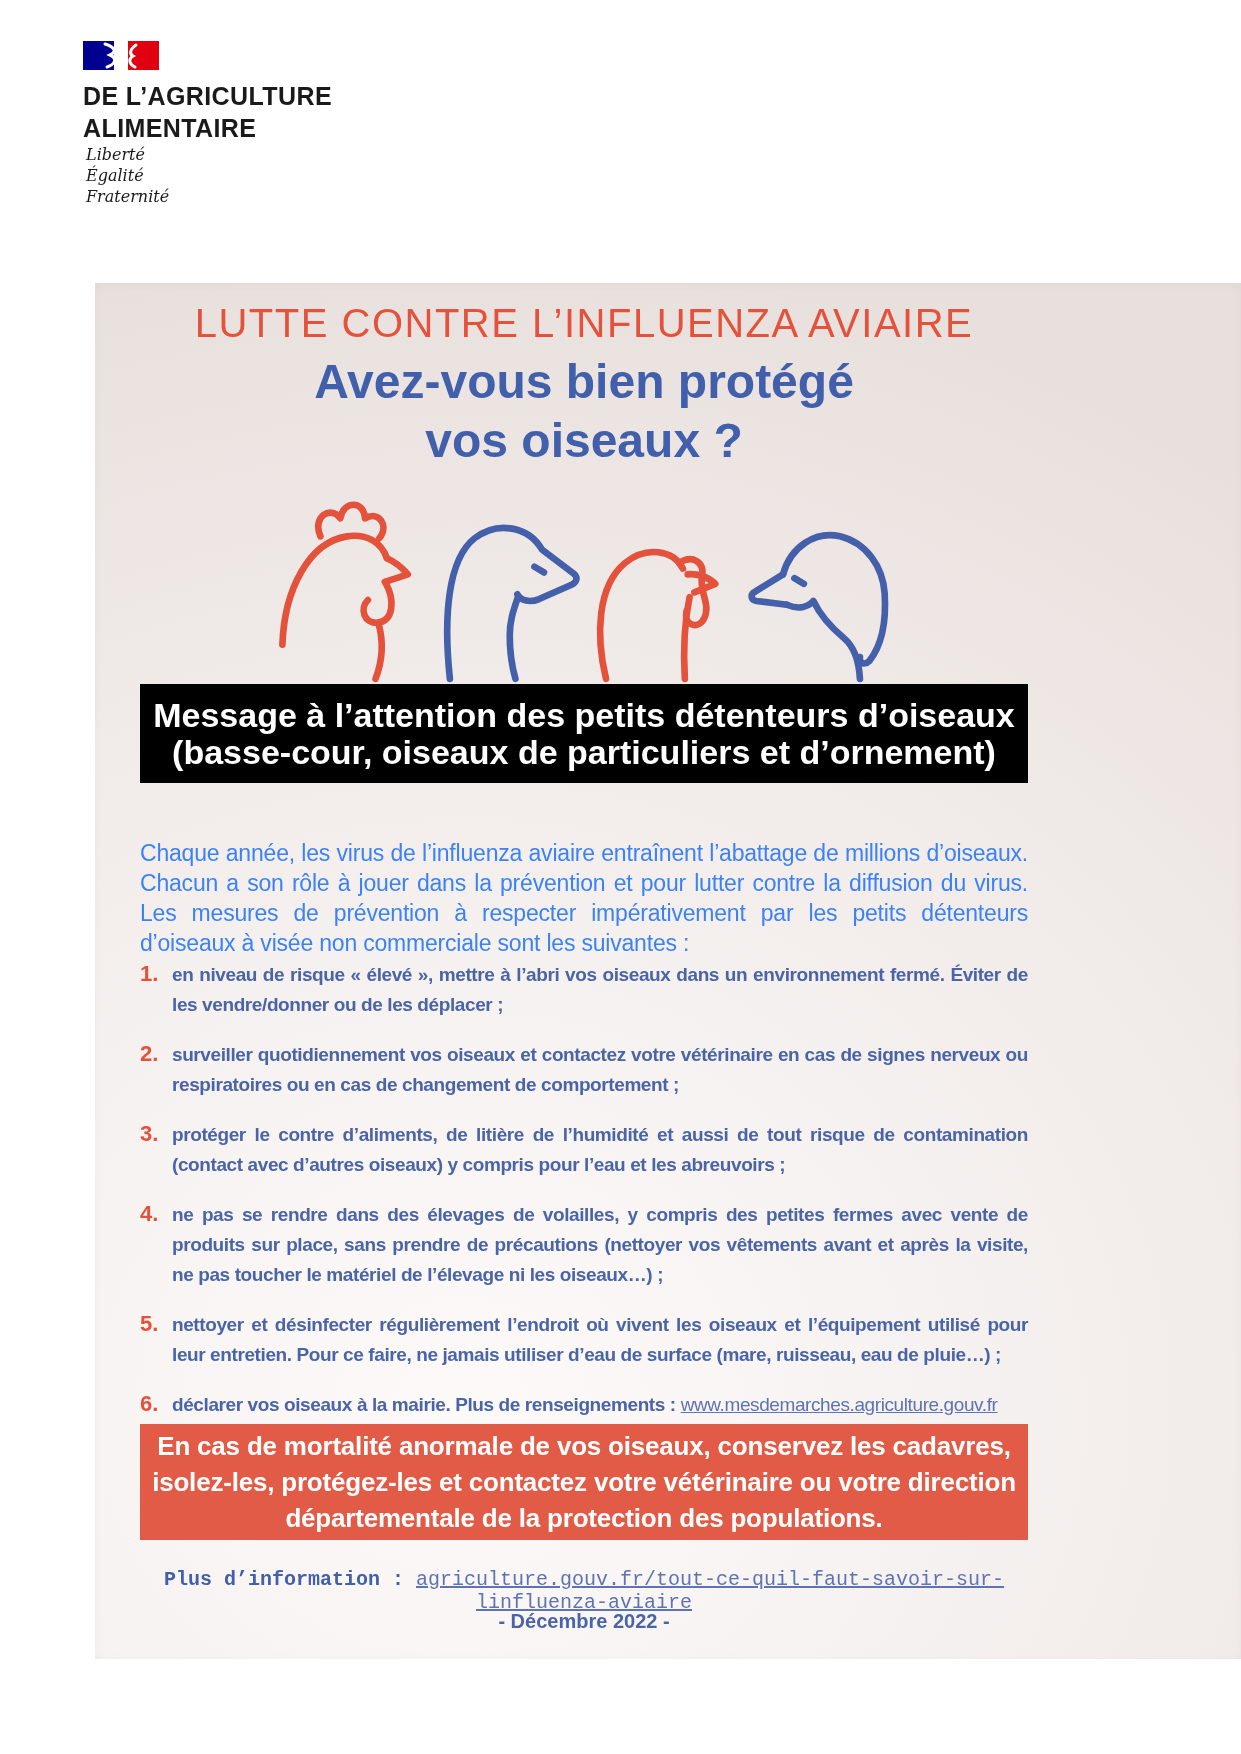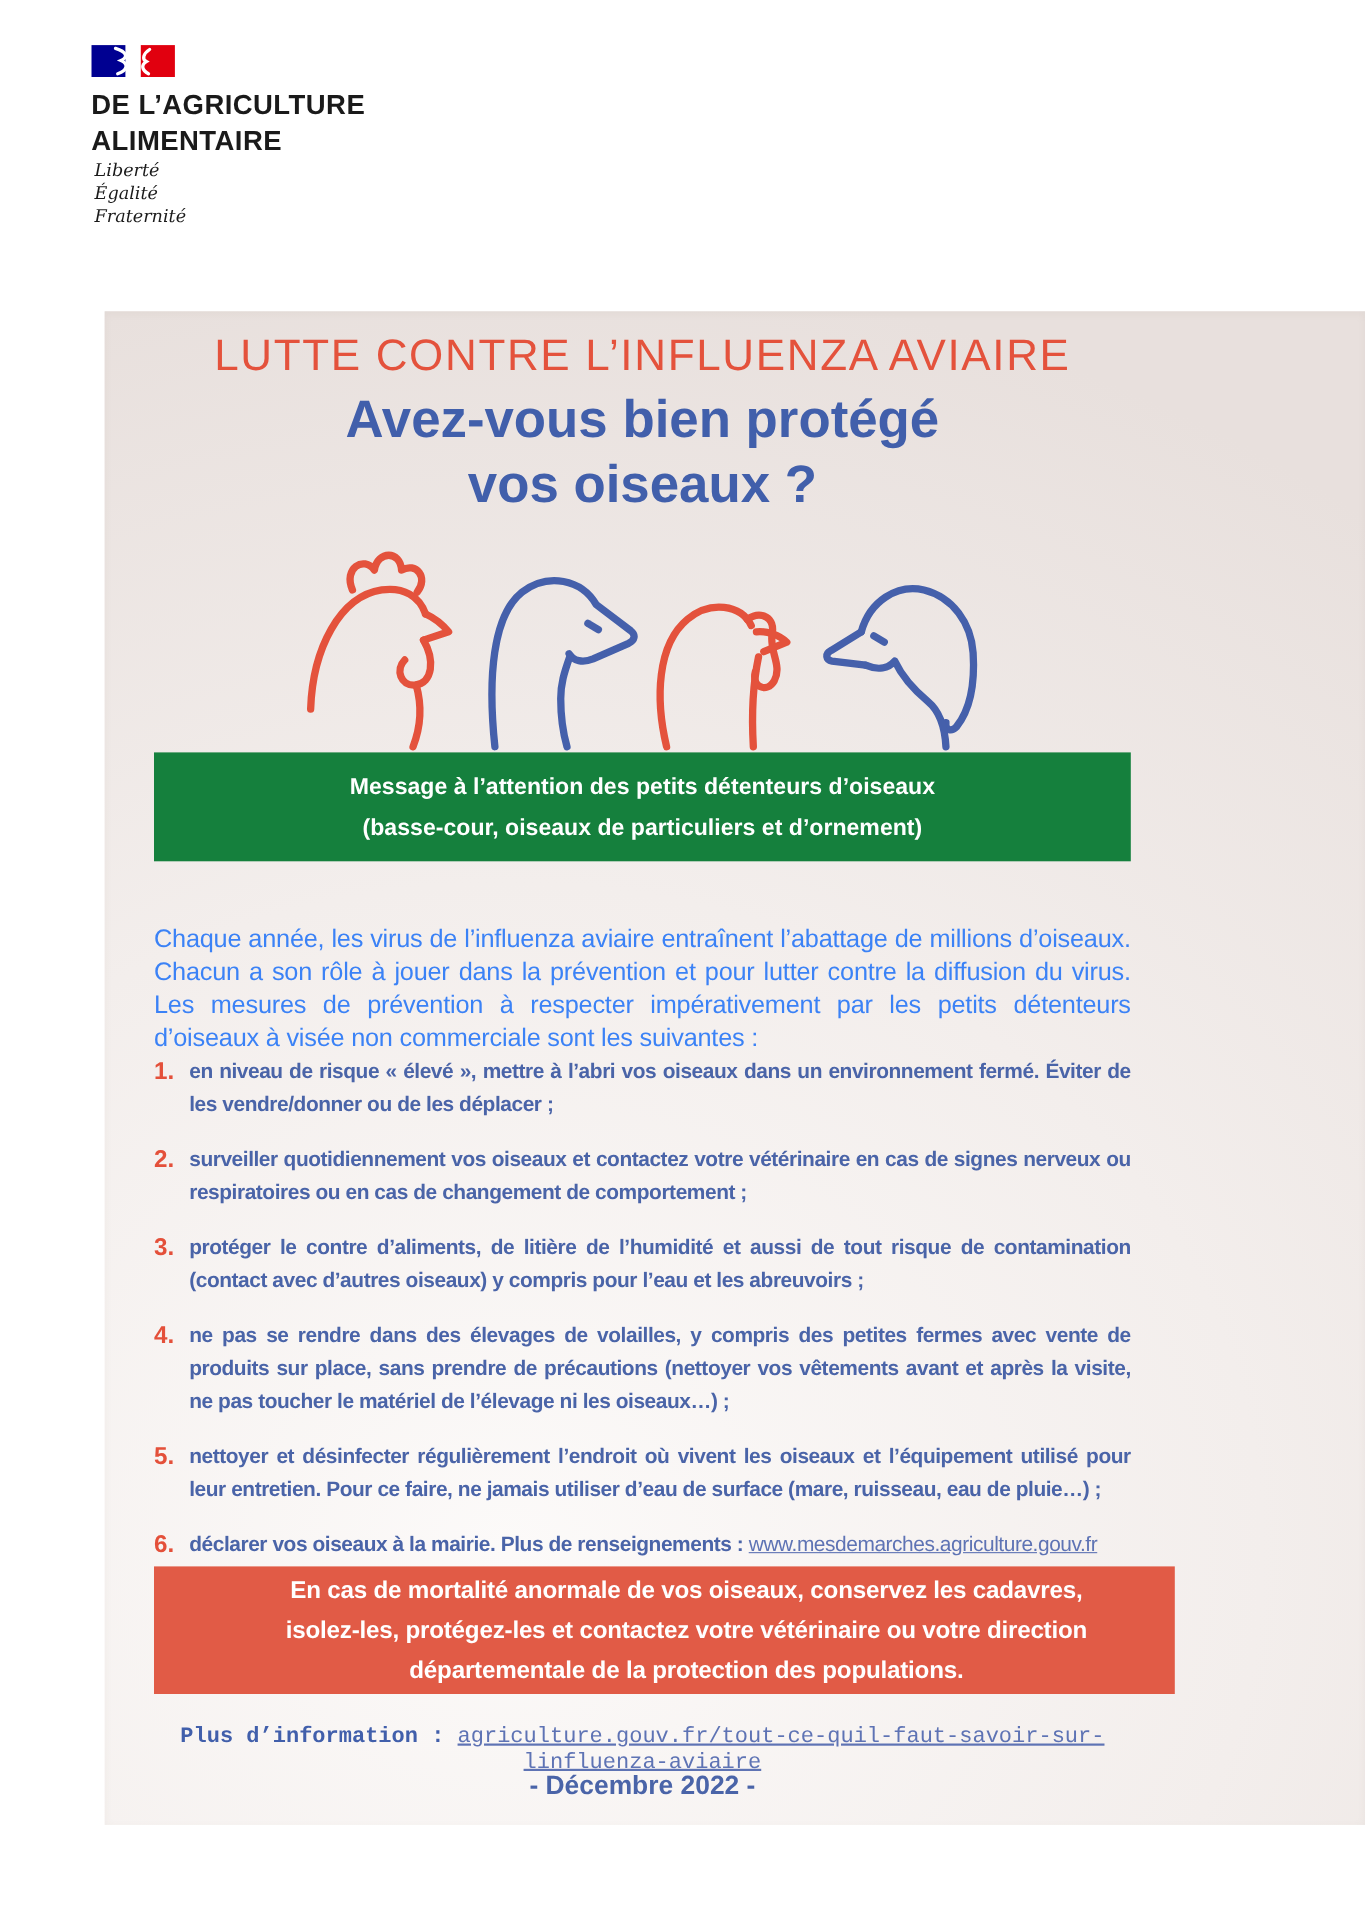--- a/index.html
+++ b/index.html
@@ -26,45 +26,45 @@
 
   .col{position:absolute;left:140px;width:888px;}
 
   .kicker{top:301px;text-align:center;font-size:40px;letter-spacing:1.5px;color:#e4523c;}
   .title{top:352px;margin:0;text-align:center;font-size:48px;line-height:59px;font-weight:800;color:#415fab;}
 
   .birds{top:478px;height:206px;display:flex;justify-content:center;align-items:flex-end;gap:6px;}
   .birds svg{flex:0 0 auto;}
 
   .banner-blue{
-    top:684px;height:99px;background:#15803d;color:#ffffff;
+    top:684px;height:99px;background:#000000;color:#ffffff;
     display:flex;flex-direction:column;justify-content:center;
-    text-align:center;font-weight:bold;font-size:21px;line-height:37px;
+    text-align:center;font-weight:bold;font-size:34px;line-height:37px;
   }
 
   .intro{top:838px;margin:0;color:#3b82f6;font-size:23px;line-height:30px;
          text-align:justify;letter-spacing:-.2px;}
 
   .measures{top:960px;margin:0;padding:0;list-style:none;}
   .measure{position:relative;padding-left:32px;margin-bottom:20px;
            color:#4a64a8;font-weight:bold;font-size:19px;line-height:30px;
            text-align:justify;letter-spacing:-.4px;}
   .measure .num{position:absolute;left:0;top:-1px;color:#e4503a;font-size:22px;letter-spacing:0;}
 
   .ilink{color:#5e73b4;font-weight:normal;text-decoration:underline;cursor:pointer;}
 
   .banner-red{
     top:1424px;height:116px;background:#e15b46;color:#ffffff;
     display:flex;flex-direction:column;justify-content:center;
-    text-align:center;font-weight:bold;font-size:22px;line-height:36px;letter-spacing:-.2px;padding-left:40px;
+    text-align:center;font-weight:bold;font-size:26px;line-height:36px;letter-spacing:-.2px;
   }
 
   .info{top:1568px;text-align:center;font-size:20px;color:#415fab;font-family:Liberation Mono, monospace;}
   .info-label{font-weight:bold;}
-  .date{top:1610px;text-align:center;font-size:24px;font-weight:bold;color:#4a64a8;}
+  .date{top:1610px;text-align:center;font-size:20px;font-weight:bold;color:#4a64a8;}
 </style>
 </head>
 <body>
 
 <div class="page">
 
   <header class="gov-header">
     <svg class="flag" width="80" height="32" viewBox="0 0 80 32" aria-hidden="true">
       <rect x="0" y="1" width="31" height="29" fill="#000091"></rect>
       <rect x="45" y="1" width="31" height="29" fill="#e1000f"></rect>

